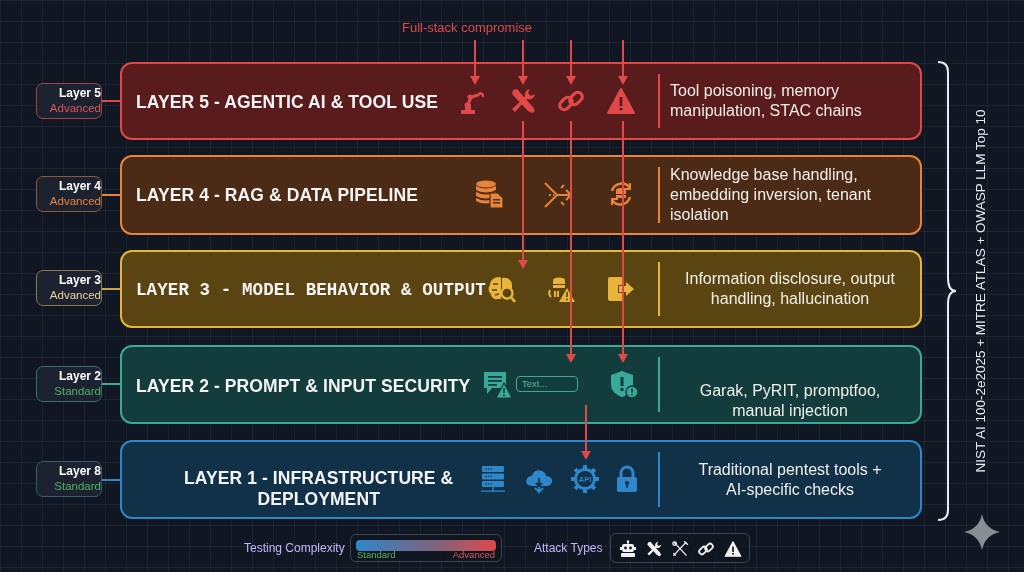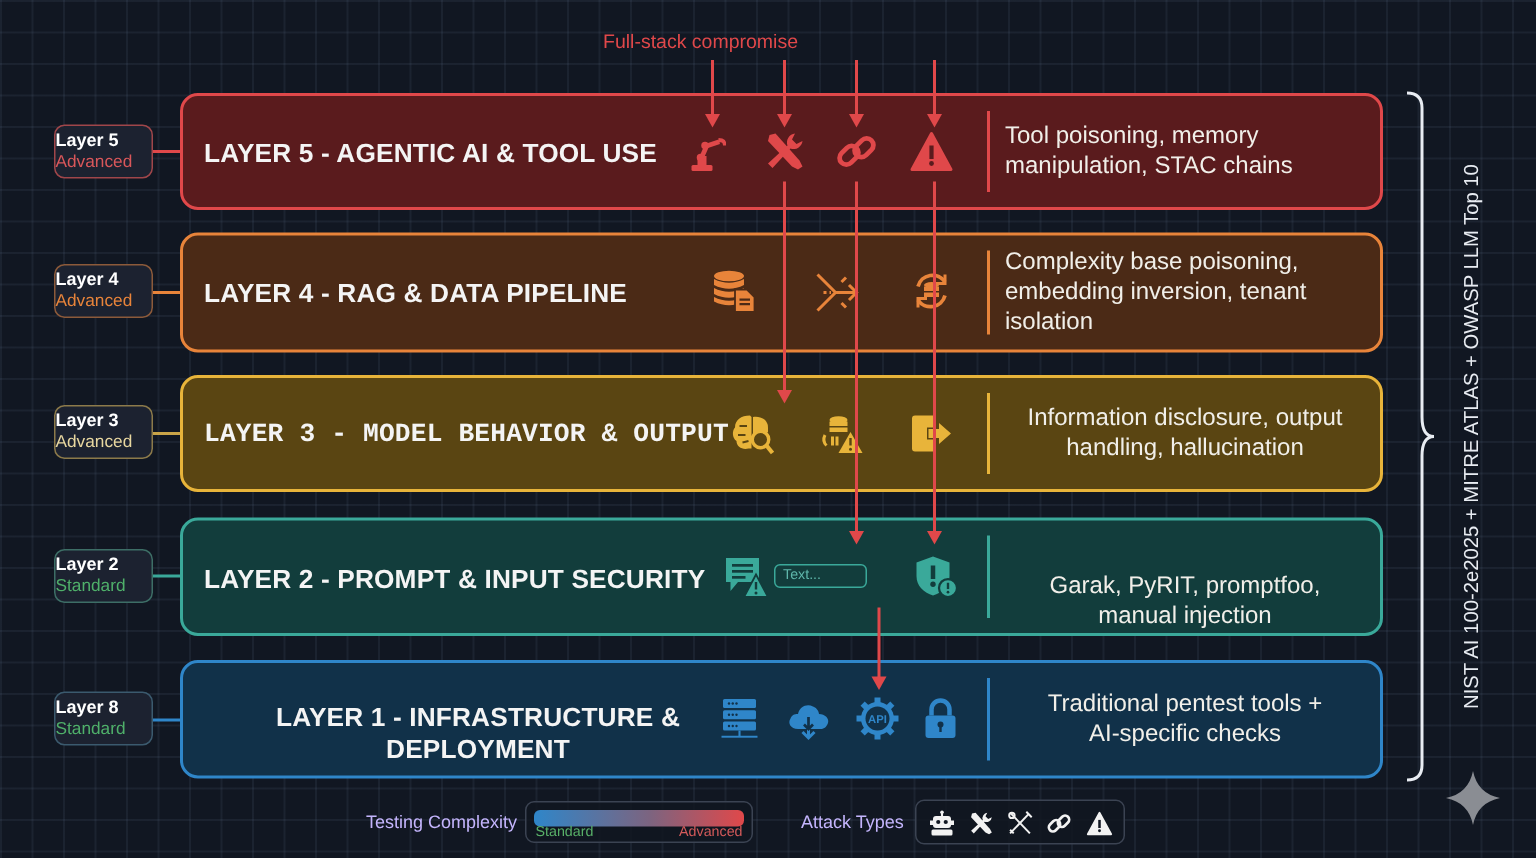--- a/index.html
+++ b/index.html
@@ -37,21 +37,21 @@
     position: absolute; left: 548px; width: 244px; top: 0; bottom: 0;
     display: flex; align-items: center; font-size: 16px; line-height: 20px;
     color: #f1efe9;
   }
   .desc span { display: block; }
   .desc.center span { text-align: center; width: 100%; }
 
   .badge {
     position: absolute; left: 36px; width: 66px; height: 36px;
     border-radius: 7px; border: 1px solid; background: #1c2230;
-    text-align: left; font-size: 12px; line-height: 15px; padding-top: 2px;
+    text-align: right; font-size: 12px; line-height: 15px; padding-top: 2px;
   }
   .badge .b1 { font-weight: 700; color: #fff; display: block; }
   .badge .b2 { display: block; font-size: 11.5px; }
   .connector { position: absolute; left: 102px; width: 18px; height: 2px; }
 
   .icon { position: absolute; width: 30px; height: 30px; }
   .icon svg { width: 100%; height: 100%; display: block; }
 
   .arrow-line { position: absolute; width: 2px; background: #e0484a; }
   .arrow-head {
@@ -101,21 +101,21 @@
 <div class="badge" style="top:83px;border-color:#a0464a;">
   <span class="b1">Layer 5</span>
   <span class="b2" style="color:#d9575a;">Advanced</span>
 </div>
 
 <div class="layer" style="top:155px;height:80px;border-color:#e8843a;background:#4b2a16;">
   <div class="layer-title" style="top:28px;">LAYER 4 - RAG &amp; DATA PIPELINE</div>
   <div class="divider" style="background:#e8843a;"></div>
   <div class="desc" style="left:548px;">
     <div>
-        <span>Complexity base poisoning,</span>
+        <span>Knowledge base handling,</span>
         <span>embedding inversion, tenant</span>
         <span>isolation</span>
       </div>
   </div>
 </div>
 <div class="connector" style="top:194px;background:#e8843a;"></div>
 <div class="badge" style="top:176px;border-color:#8c5a3a;">
   <span class="b1">Layer 4</span>
   <span class="b2" style="color:#e8843a;">Advanced</span>
 </div>

